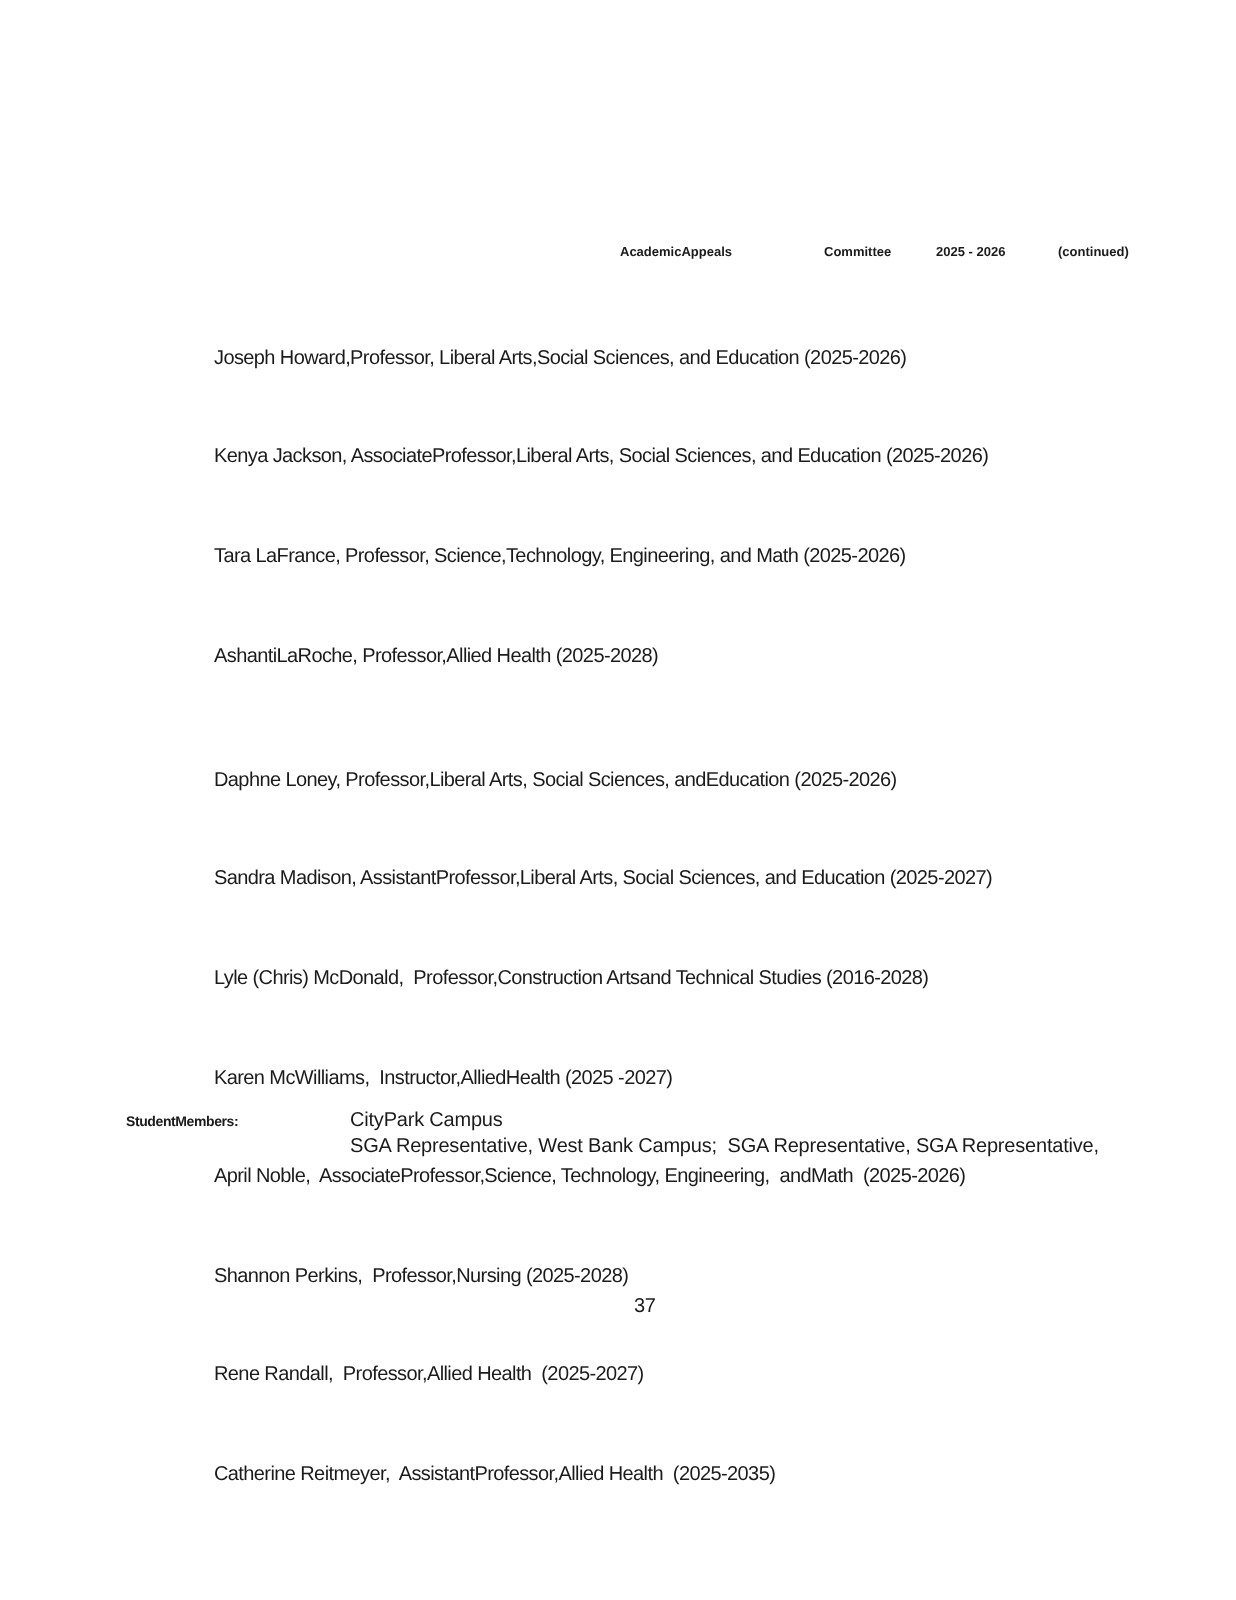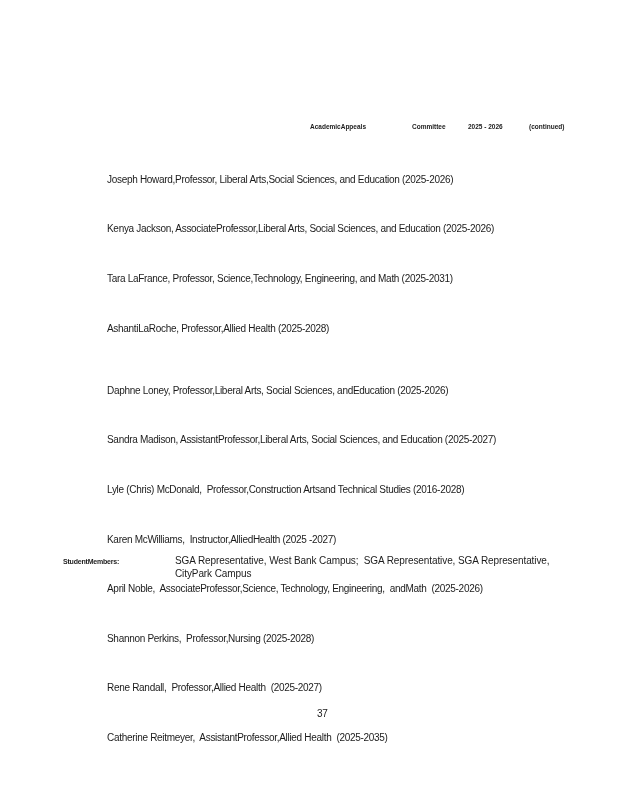--- a/index.html
+++ b/index.html
@@ -52,21 +52,21 @@
     position: absolute;
     top: 555px;
     left: 175px;
     font-size: 10px;
     line-height: 12.8px;
     letter-spacing: -0.1px;
   }
   .sm-line { white-space: pre; }
   .page-number {
     position: absolute;
-    top: 708px;
+    top: 648px;
     left: 317px;
     font-size: 10px;
     letter-spacing: -0.2px;
   }
 </style>
 </head>
 <body>
 
 <div class="page">
 
@@ -75,21 +75,21 @@
     <span class="header-seg hseg-1">Committee</span>
     <span class="header-seg hseg-2">2025 - 2026</span>
     <span class="header-seg hseg-3">(continued)</span>
   </div>
 
   <div class="member-list" id="member-list">
     <div class="member-entry"><span class="member-line1">Joseph Howard,Professor, Liberal Arts,Social Sciences, and Education (2025-2026)</span></div>
   
     <div class="member-entry"><span class="member-line1">Kenya Jackson, AssociateProfessor,Liberal Arts, Social Sciences, and Education (2025-2026)</span></div>
   
-    <div class="member-entry"><span class="member-line1">Tara LaFrance, Professor, Science,Technology, Engineering, and Math (2025-2031)</span></div>
+    <div class="member-entry"><span class="member-line1">Tara LaFrance, Professor, Science,Technology, Engineering, and Math (2025-2026)</span></div>
   
     <div class="member-entry"><span class="member-line1">AshantiLaRoche, Professor,Allied Health (2025-2028)</span></div>
   
   
     <div class="member-entry"><span class="member-line1">Daphne Loney, Professor,Liberal Arts, Social Sciences, andEducation (2025-2026)</span></div>
   
     <div class="member-entry"><span class="member-line1">Sandra Madison, AssistantProfessor,Liberal Arts, Social Sciences, and Education (2025-2027)</span></div>
   
     <div class="member-entry"><span class="member-line1">Lyle (Chris) McDonald,  Professor,Construction Artsand Technical Studies (2016-2028)</span></div>
   
@@ -134,20 +134,20 @@
     
   
     
   
     
   </div>
 
   <div class="student-members-label">StudentMembers:</div>
 
   <div class="student-members-text" id="sm-lines">
+    <div class="sm-line">CityPark Campus</div>
+
     <div class="sm-line">SGA Representative, West Bank Campus;  SGA Representative, SGA Representative,</div>
-
-    <div class="sm-line">CityPark Campus</div>
   </div>
 
   <div class="page-number">37</div>
 
 </div>
 
 </body></html>

